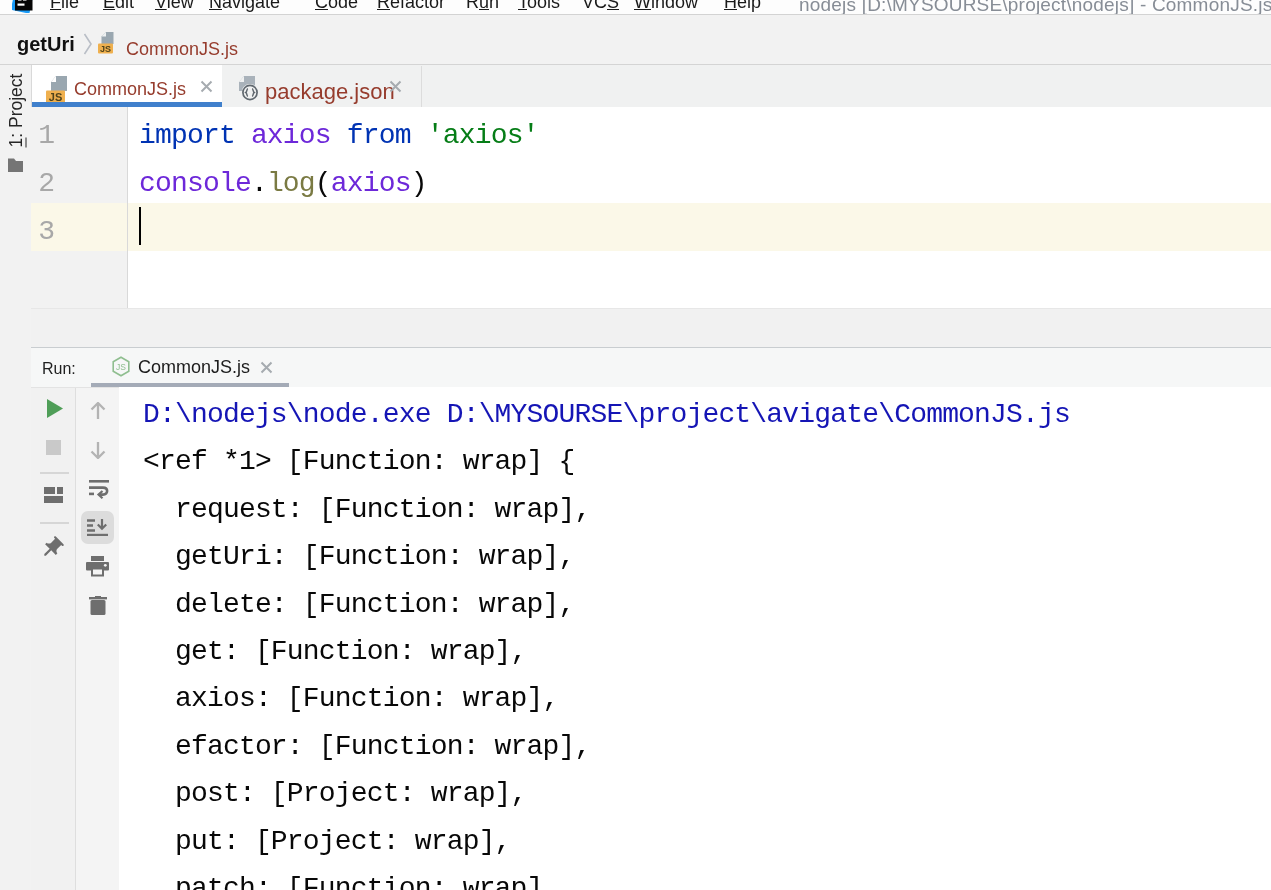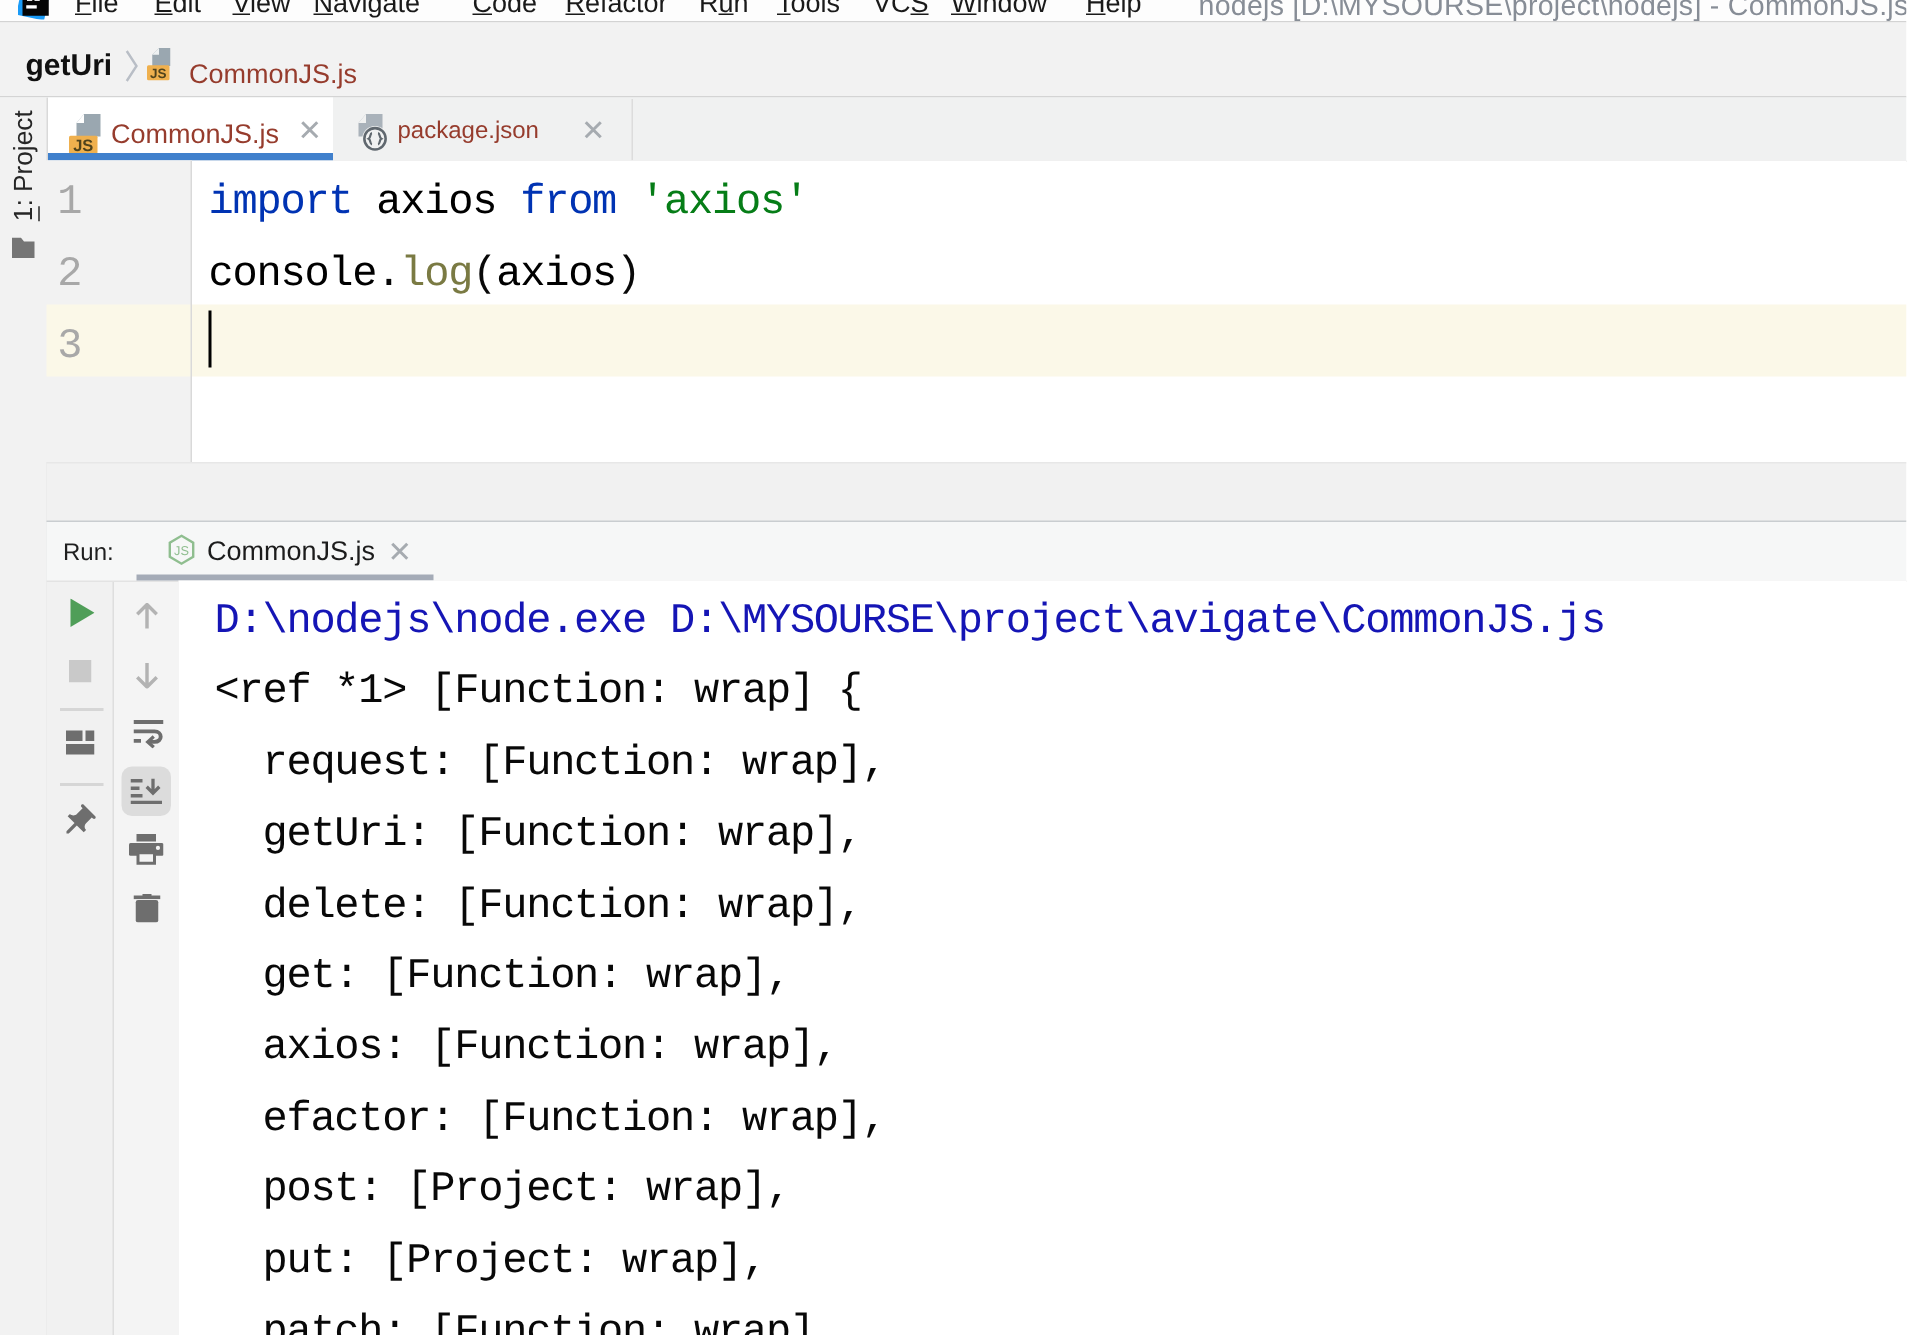--- a/index.html
+++ b/index.html
@@ -24,21 +24,21 @@
   #sidebar{left:0;top:65px;width:31px;height:825px;background:#f2f2f2;border-right:1px solid #d9d9d9;}
   #projlabel{position:absolute;left:-28px;top:35px;width:88px;transform:rotate(-90deg);font-size:17.5px;color:#262626;text-align:center;}
   #projlabel u{text-decoration:none;border-bottom:1.4px solid #262626;}
   
   #editor{left:31px;top:107px;width:1240px;height:201px;background:#ffffff;}
   #gutter{left:31px;top:107px;width:97px;height:201px;background:#f2f2f2;}
   .lnum{position:absolute;width:55px;text-align:right;left:0px;color:#a8a8a8;font-family:"Liberation Mono",monospace;font-size:28px;}
   .cline{position:absolute;left:139px;}
   #caretline{left:31px;top:203px;width:1240px;height:48px;background:#fbf8e8;}
   #caret{left:139px;top:207px;width:2px;height:38px;background:#000;}
-  .kw{color:#0033b3;}.id{color:#000000;}.str{color:#067d17;}.olv{color:#7a7a43;}.blk{color:#080808;}
+  .kw{color:#0033b3;}.id{color:#6d28d9;}.str{color:#067d17;}.olv{color:#7a7a43;}.blk{color:#080808;}
   
   #band{left:31px;top:308px;width:1240px;height:38px;background:#f1f1f1;border-top:1px solid #e7e7e7;border-bottom:1px solid #c9cdd0;}
   
   #runhdr{left:31px;top:348px;width:1240px;height:39px;background:#f6f7f7;border-bottom:1px solid #e3e3e3;}
   #runlabel{left:42px;top:360px;font-size:16px;color:#1f1f1f;}
   #runtabtext{left:138px;top:357px;font-size:18px;color:#1c1c1c;}
   #rununderline{left:91px;top:383px;width:198px;height:4px;background:#a4abb7;}
   
   #tbleft{left:31px;top:388px;width:44px;height:502px;background:#f1f1f1;border-right:1px solid #dedede;}
   #tbright{left:76px;top:388px;width:43px;height:502px;background:#f4f4f4;border-right:1px solid #dedede;}
@@ -102,21 +102,21 @@
   <svg class="abs" style="left:200px;top:80px;" width="13" height="13">
       <path class="x" d="M1.5 1.5 L11.5 11.5 M11.5 1.5 L1.5 11.5"></path>
     </svg>
   <svg class="abs" style="left:237px;top:75px;" width="24" height="27" viewBox="0 0 24 27">
     <path d="M7 1 L18 1 L18 16 L2 16 L2 7 Z" fill="#a9b2ba"></path>
     <path d="M7 1 L7 7 L2 7 Z" fill="#f0f1f1"></path>
     <circle cx="13" cy="17.5" r="8.5" fill="#f0f1f1"></circle>
     <circle cx="13" cy="17.5" r="7.1" fill="none" stroke="#60686f" stroke-width="1.7"></circle>
     <path d="M11 13.8 c-1.6 0.2 -0.6 2.8 -2.2 3.7 c1.6 0.9 0.6 3.5 2.2 3.7 M15 13.8 c1.6 0.2 0.6 2.8 2.2 3.7 c-1.6 0.9 -0.6 3.5 -2.2 3.7" fill="none" stroke="#60686f" stroke-width="1.5"></path>
   </svg>
-  <div class="abs" style="left:265px;top:79px;font-size:16px;color:#963c2d;">package.json</div>
+  <div class="abs" style="left:265px;top:79px;font-size:22px;color:#963c2d;">package.json</div>
   <svg class="abs" style="left:389px;top:80px;" width="13" height="13">
       <path class="x" d="M1.5 1.5 L11.5 11.5 M11.5 1.5 L1.5 11.5"></path>
     </svg>
   <div class="abs" style="left:421px;top:66px;width:1px;height:41px;background:#dcdcdc;"></div>
 
   <div class="abs" id="sidebar">
     <div id="projlabel"><u>1</u>: Project</div>
     <svg class="abs" style="left:7px;top:92px;" width="17" height="16" viewBox="0 0 17 16">
       <path d="M1 1.5 L7 1.5 L9 4 L16 4 L16 15 L1 15 Z" fill="#757575"></path>
     </svg>

